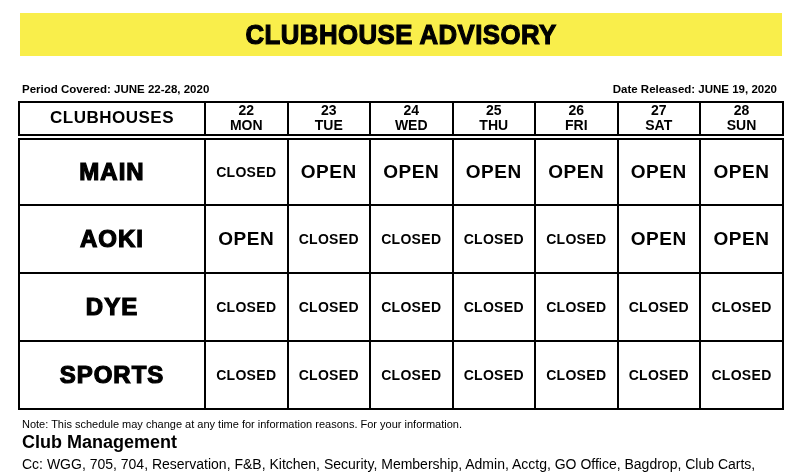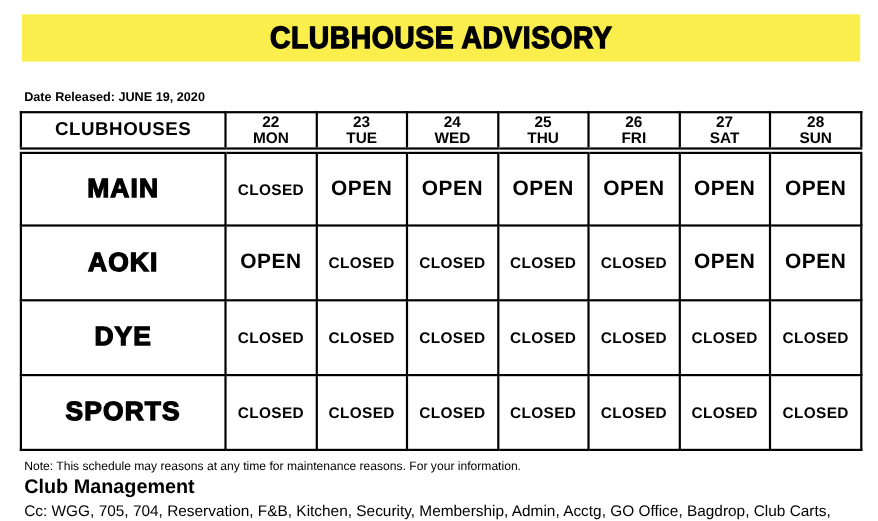--- a/index.html
+++ b/index.html
@@ -83,20 +83,21 @@
 </head>
 <body>
 
 <div class="page">
 
   <div class="banner">
     <div class="banner-title">CLUBHOUSE ADVISORY</div>
   </div>
 
   <div class="meta">
+    <span>Period Covered: JUNE 22-28, 2020</span>
     <span>Date Released: JUNE 19, 2020</span>
   </div>
 
   <table class="schedule">
     <colgroup>
       <col style="width:186px">
       <col style="width:82.5px">
         <col style="width:82.5px">
         <col style="width:82.5px">
       <col style="width:82.5px">
@@ -174,17 +175,17 @@
         <td class="status-cell closed">CLOSED</td>
         <td class="status-cell closed">CLOSED</td>
         <td class="status-cell closed">CLOSED</td>
         <td class="status-cell closed">CLOSED</td>
         <td class="status-cell closed">CLOSED</td>
         <td class="status-cell closed">CLOSED</td>
       </tr>
     </tbody>
   </table>
 
-  <div class="note">Note:  This schedule may reasons at any time for maintenance reasons. For your information.</div>
+  <div class="note">Note:  This schedule may change at any time for information reasons. For your information.</div>
   <div class="signature">Club Management</div>
   <div class="cc">Cc: WGG, 705, 704, Reservation, F&amp;B, Kitchen, Security, Membership, Admin, Acctg, GO Office, Bagdrop, Club Carts, Housekeeping, Maintenance</div>
 
 </div>
 
 </body></html>

